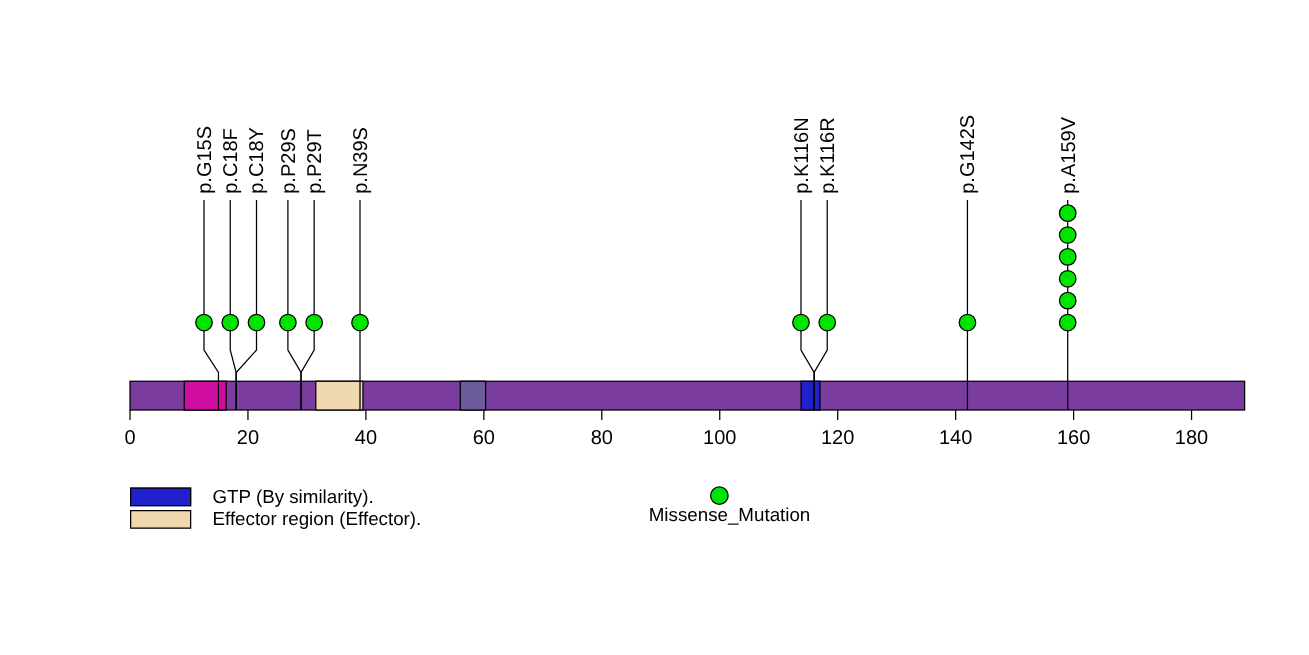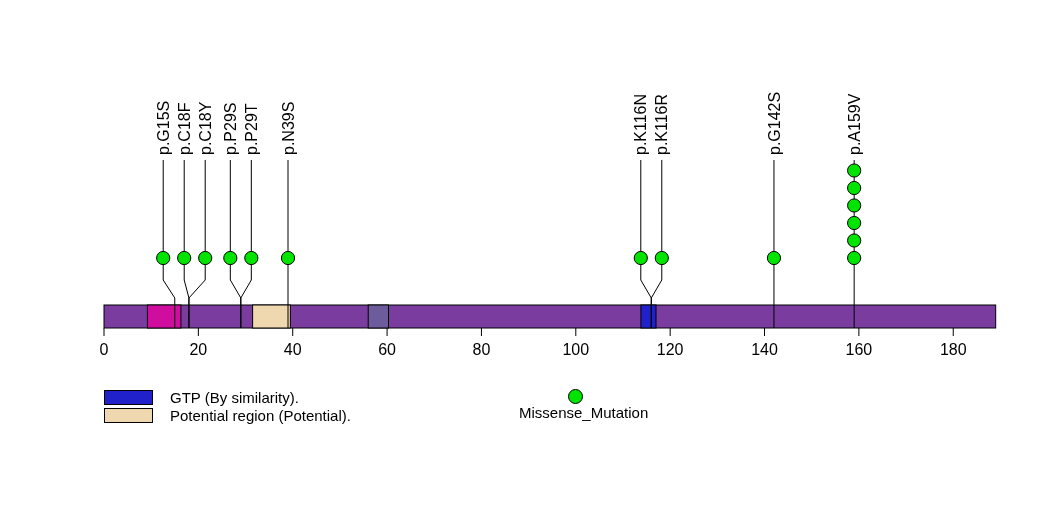--- a/index.html
+++ b/index.html
@@ -93,20 +93,20 @@
       </g>
   </svg>
 
   <div class="legend">
     <div class="legend-item" style="left:104px;top:389px;">
       <span class="swatch" style="background: rgb(33, 33, 204);"></span>
       <span class="legend-label">GTP (By similarity).</span>
     </div>
     <div class="legend-item" style="left:104px;top:407px;">
       <span class="swatch" style="background: rgb(239, 216, 176);"></span>
-      <span class="legend-label">Potential region (Potential).</span>
+      <span class="legend-label">Effector region (Effector).</span>
     </div>
     <div class="legend-item circle-swatch" style="left:503px;top:389px;flex-direction:column;">
       <span class="swatch" style="background: rgb(0, 228, 0);"></span>
       <span class="legend-label">Missense_Mutation</span>
     </div>
   </div>
 </div>
 
 </body></html>

